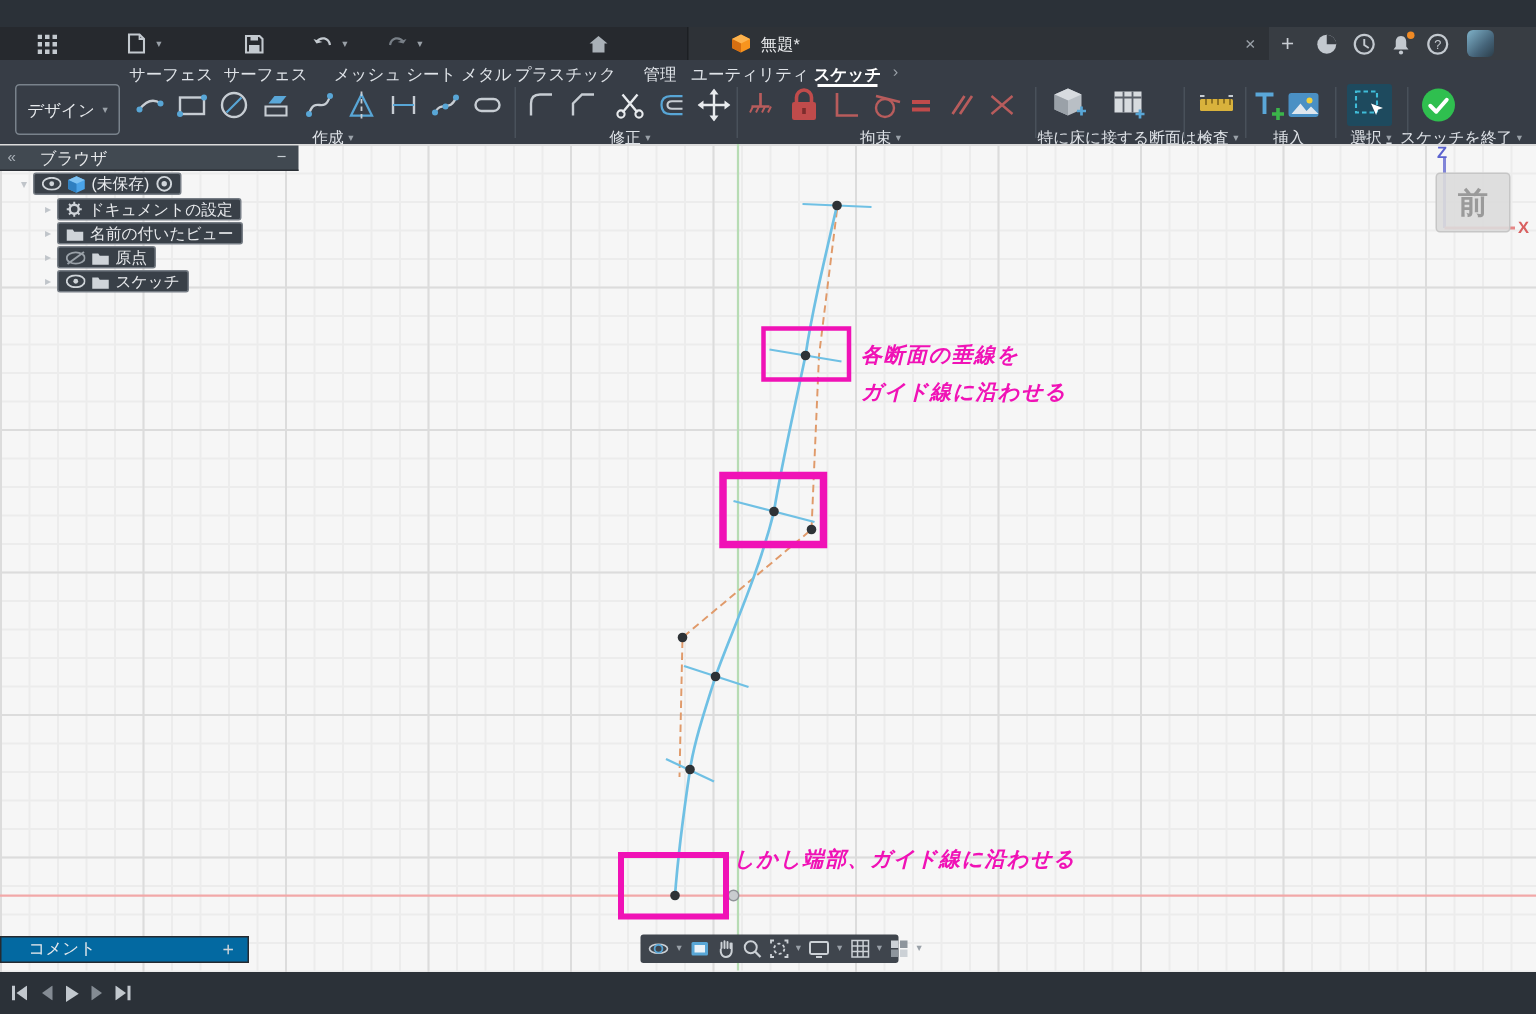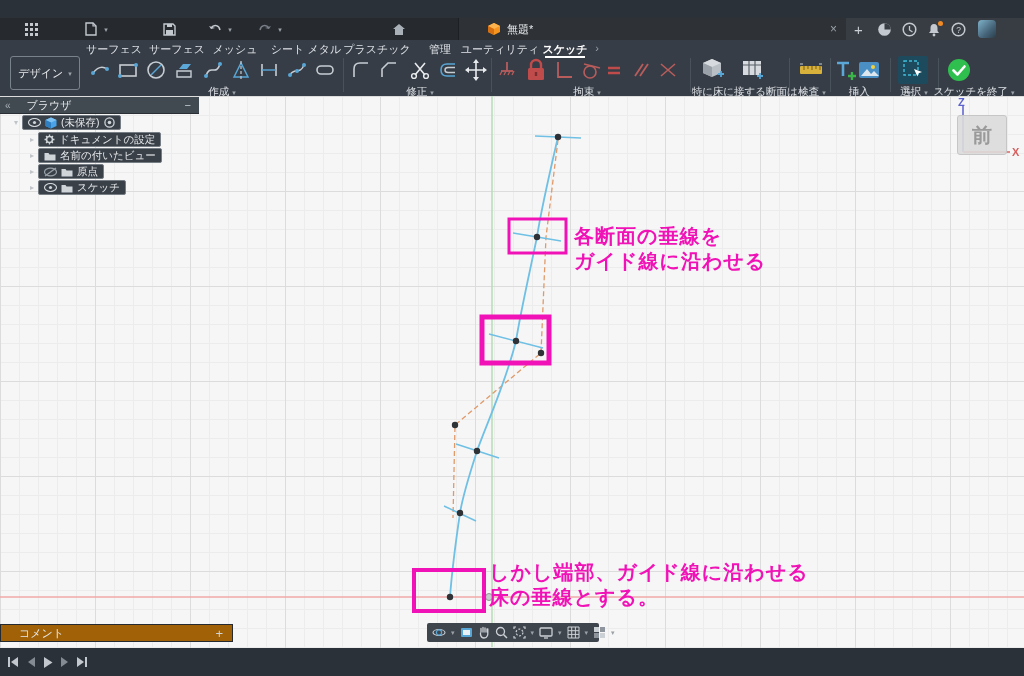--- a/index.html
+++ b/index.html
@@ -26,35 +26,35 @@
   .ricon{position:absolute;top:18px;width:24px;height:24px;transform:translateX(-50%);display:flex;align-items:center;justify-content:center;}
   .rsep{position:absolute;top:18px;width:1px;height:34px;background:#49515a;}
   .glabel{position:absolute;top:45px;transform:translateX(-50%);color:#dde1e6;font-size:10.5px;white-space:nowrap;display:flex;align-items:center;gap:3px;}
   .sel-hl{position:absolute;left:898px;top:16px;width:30px;height:28px;background:#1e4a5e;border-radius:2px;}
   
   .canvas{left:0;top:96px;width:1024px;height:552px;background-color:#f6f6f6;
     background-image:linear-gradient(#dcdcdc 1px,transparent 1px),linear-gradient(90deg,#dcdcdc 1px,transparent 1px),
       linear-gradient(#ececec 1px,transparent 1px),linear-gradient(90deg,#ececec 1px,transparent 1px);
     background-size:95px 95px,95px 95px,19px 19px,19px 19px;}
   #sketch-svg{position:absolute;left:0;top:96px;}
-  .anno{position:absolute;font-weight:800;font-size:20px;line-height:25px;letter-spacing:1px;white-space:nowrap;}
+  .anno{position:absolute;font-weight:800;font-size:14px;line-height:25px;letter-spacing:1px;white-space:nowrap;font-style:italic;}
   
   .vc-face{position:absolute;left:957px;top:115px;width:48px;height:38px;background:rgba(219,219,219,.9);
     border:1px solid #c6c6c6;border-radius:3px;display:flex;align-items:center;justify-content:center;
     color:#9a9a9a;font-size:20px;font-weight:bold;}
   
   .bpanel-hdr{left:0;top:97px;width:199px;height:16px;background:#414951;color:#e8eaec;font-size:11px;
     display:flex;align-items:center;border-bottom:1px solid #2a2f35;}
   .brow{position:absolute;height:15px;display:flex;align-items:center;}
   .pill{height:15px;background:#394048;border:1px solid #767d85;border-radius:2px;display:flex;align-items:center;
     color:#e8eaed;font-size:10.5px;padding:0 5px;gap:4px;box-sizing:border-box;white-space:nowrap;}
   .bcaret{color:#c0c5ca;font-size:8px;width:12px;text-align:center;}
   
-  .comments{left:0;top:624px;width:233px;height:18px;background:#a16207;color:#e6e9ec;font-size:11px;
-    display:flex;align-items:center;border:1px solid #252a30;box-sizing:border-box;}
+  .comments{left:0;top:624px;width:166px;height:18px;background:#0369a1;color:#e6e9ec;font-size:11px;
+    display:flex;align-items:flex-start;border:1px solid #252a30;box-sizing:border-box;}
   .navbar{left:427px;top:623px;width:172px;height:19px;background:#3f454d;border-radius:2px;
     display:flex;align-items:center;padding:0 5px;gap:5px;box-sizing:border-box;}
   .timeline{left:0;top:648px;width:1024px;height:28px;background:#2b3138;}
   .pbtn{position:absolute;top:7px;width:14px;height:14px;display:flex;align-items:center;justify-content:center;}
 </style>
 </head>
 <body>
 
 <div id="app">
 
@@ -148,21 +148,21 @@
             <text x="7.5" y="10.6" font-size="8.5" fill="#c3c9cf" text-anchor="middle" font-family="Liberation Sans">?</text>
           </svg>
       </span>
       <span style="margin-left:12px;width:18px;height:18px;border-radius:4px;background:linear-gradient(135deg,#7fb2c9,#46657a 60%,#2c3e4a);"></span>
     </div>
   </div>
 
   <div class="abs ribbon">
     <span class="rtab" style="left:114px;">サーフェス</span>
     <span class="rtab" style="left:177px;">サーフェス</span>
-    <span class="rtab" style="left:235px;">メッシュ</span>
+    <span class="rtab" style="left:245px;">メッシュ</span>
     <span class="rtab" style="left:306px;">シート メタル</span>
     <span class="rtab" style="left:377px;">プラスチック</span>
     <span class="rtab" style="left:440px;">管理</span>
     <span class="rtab" style="left:500px;">ユーティリティ</span>
     <span class="rtab active" style="left:565px;">スケッチ</span>
     <div class="tab-underline"></div>
     <span class="rtab" style="left:597px;color:#9aa1a8;">›</span>
 
     <div class="design-btn">
       <span>デザイン</span>
@@ -423,21 +423,20 @@
       <rect x="482" y="317" width="67" height="46" fill="none" stroke="#F012B6" stroke-width="5"></rect>
       <rect x="414" y="570" width="70" height="41" fill="none" stroke="#F012B6" stroke-width="4"></rect>
     </svg>
 
   <div class="anno" style="left: 574px; top: 224px; color: rgb(240, 18, 182);">
     <div>各断面の垂線を</div>
     <div>ガイド線に沿わせる</div>
   </div>
   <div class="anno" style="left: 489px; top: 560px; color: rgb(240, 18, 182);">
     <div>しかし端部、ガイド線に沿わせる</div>
-    <div>床の垂線とする。</div>
   </div>
 
   <svg class="abs" style="left:940px;top:95px;" width="84" height="70">
     <line x1="23" y1="57" x2="23" y2="10" stroke="#8185d8" stroke-width="2"></line>
     <line x1="23" y1="57" x2="70" y2="57" stroke="#e58787" stroke-width="2"></line>
   </svg>
   <div class="vc-face">
     <span>前</span>
   </div>
   <span class="abs" style="left:958px;top:96px;color:#5c63cf;font-size:11px;font-weight:bold;">Z</span>

